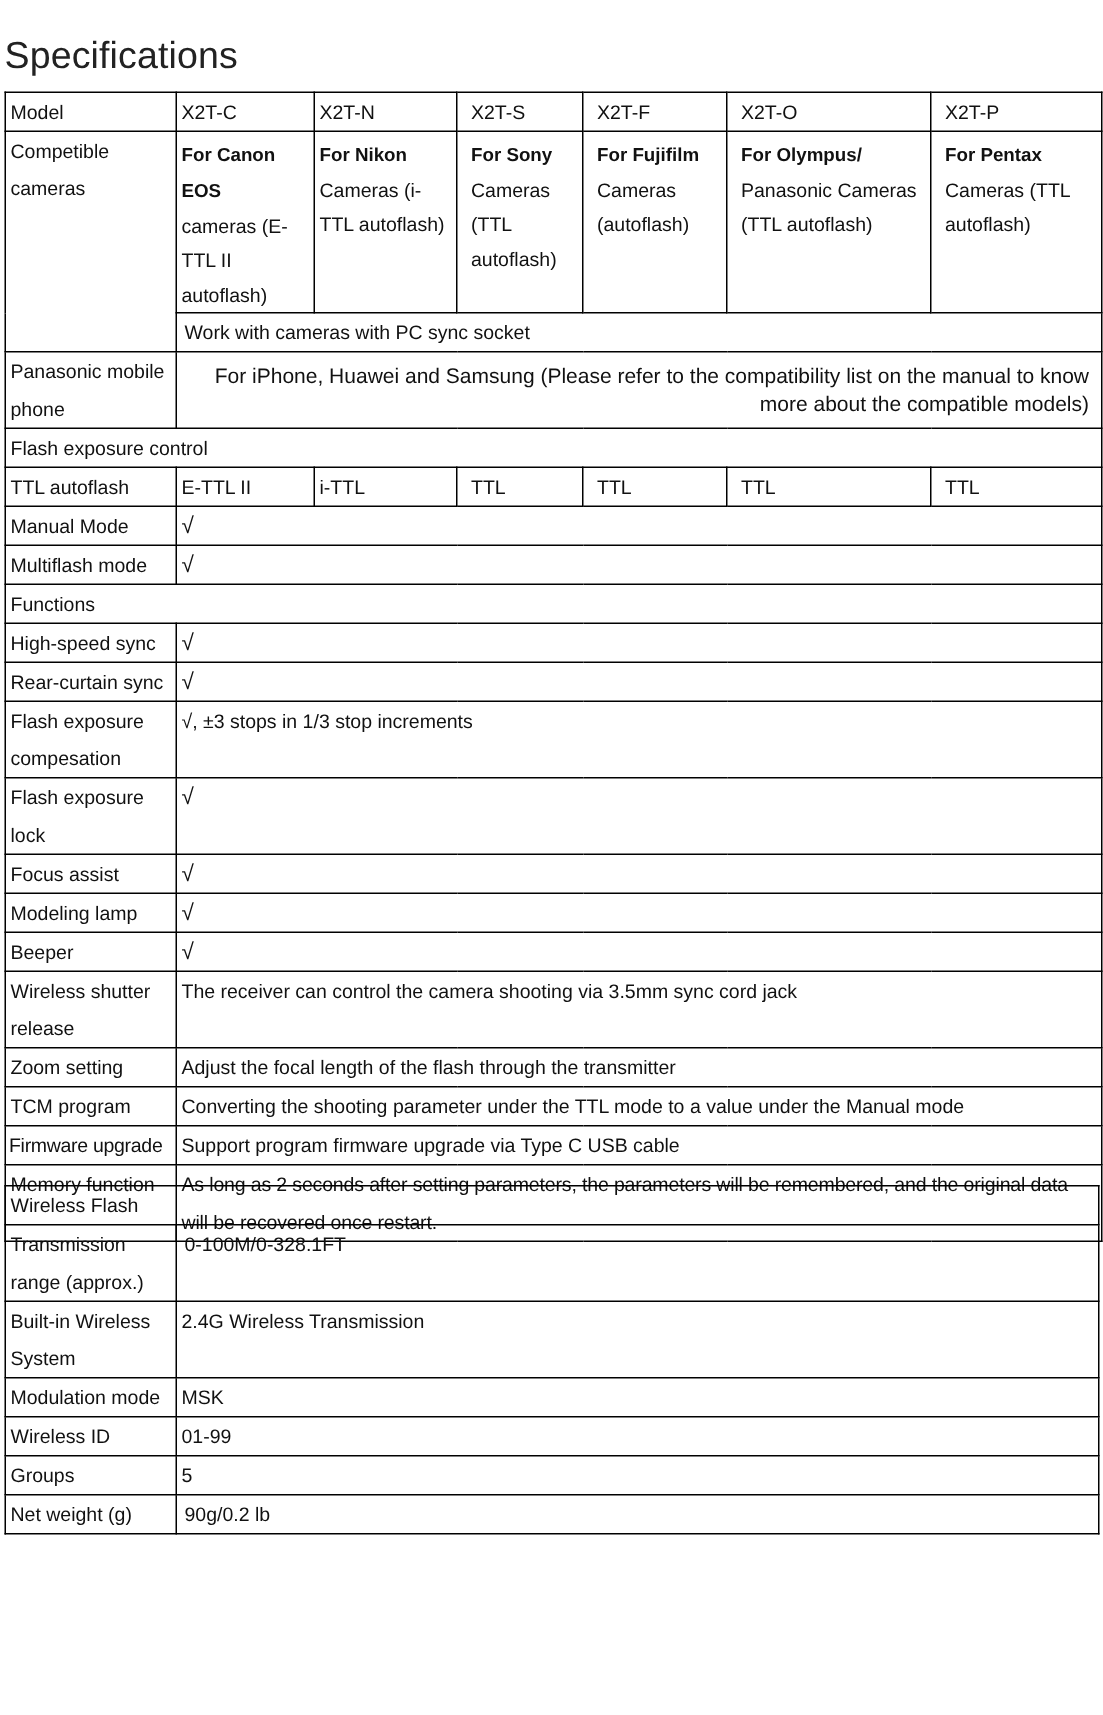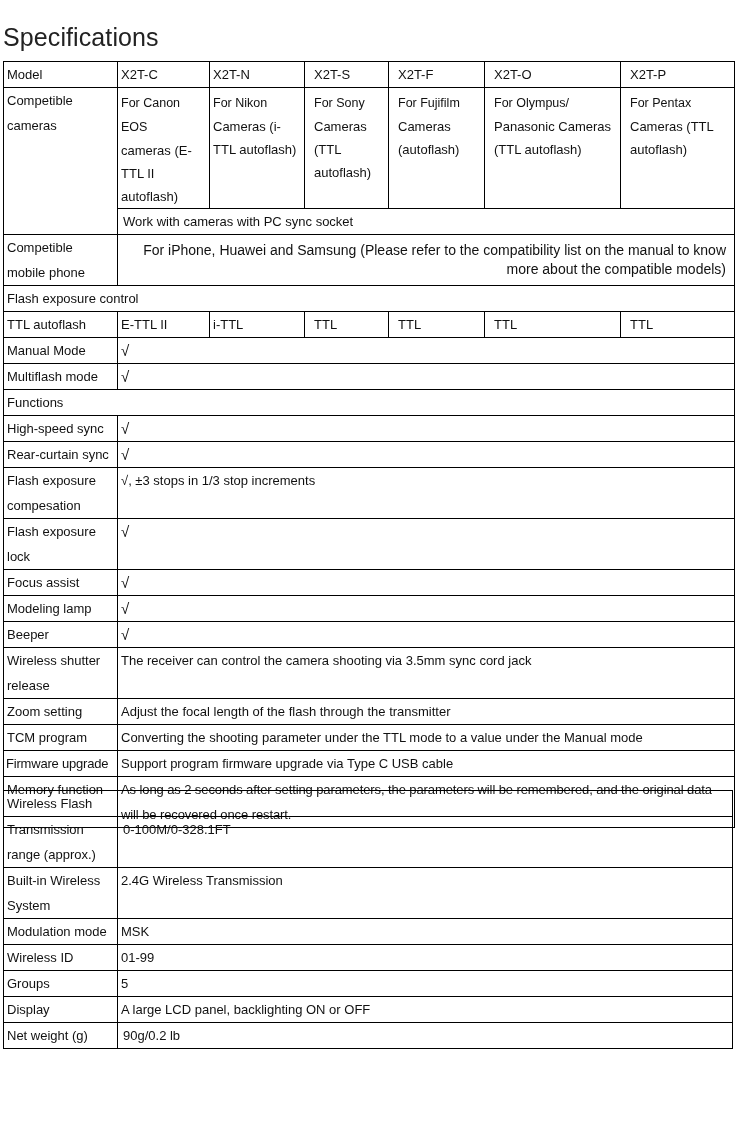--- a/index.html
+++ b/index.html
@@ -4,21 +4,21 @@
 <style>
   html, body { margin: 0; padding: 0; background: #ffffff; }
   body { width: 735px; height: 1143px; position: relative; overflow: hidden;
          font-family: "Liberation Sans", sans-serif; color: #111111; }
   .title { position: absolute; left: 3px; top: 6px; font-size: 25px; font-weight: normal; color: #222; letter-spacing: 0.1px; }
   table.spec { position: absolute; border-collapse: collapse; table-layout: fixed; font-size: 13px; line-height: 25px; }
   table.spec td { border: 1px solid #000; padding: 0 3px; vertical-align: top; overflow: hidden; white-space: normal; }
   #t1 { left: 3px; top: 61px; width: 731px; }
   #t2 { left: 3px; top: 790px; width: 729px; }
   .cam { font-size: 13px; line-height: 23px; padding-top: 3px !important; }
-  .cam .first { font-size: 12.5px; }
+  .cam .first { font-size: 12.5px; font-weight: bold; }
   .mobile { font-size: 14px; line-height: 19px; padding: 6px 8px 0 8px !important; text-align: right; }
   .chk { font-size: 15px; }
   .wide { padding-left: 5px !important; }
   .pad9 { padding-left: 9px !important; }
 </style>
 </head>
 <body>
 
 <h1 class="title">Specifications</h1>
 
@@ -48,21 +48,21 @@
     <td class="cam"><span class="first">For Nikon</span><br><span>Cameras (i-TTL autoflash)</span></td>
     <td class="cam pad9"><span class="first">For Sony</span><br><span>Cameras (TTL autoflash)</span></td>
     <td class="cam pad9"><span class="first">For Fujifilm</span><br><span>Cameras (autoflash)</span></td>
     <td class="cam pad9"><span class="first">For Olympus/</span><br><span>Panasonic Cameras (TTL autoflash)</span></td>
     <td class="cam pad9"><span class="first">For Pentax</span><br><span>Cameras (TTL autoflash)</span></td>
   </tr>
   <tr style="height:25px">
     <td colspan="6" class="wide">Work with cameras with PC sync socket</td>
   </tr>
   <tr style="height:51px">
-    <td>Competible mobile phone</td>
+    <td>Panasonic mobile phone</td>
     <td colspan="6" class="mobile">For iPhone, Huawei and Samsung (Please refer to the compatibility list on the manual to know more about the compatible models)</td>
   </tr>
   <tr style="height:24px">
     <td colspan="7">Flash exposure control</td>
   </tr>
   <tr style="height:25px">
     <td>TTL autoflash</td>
     <td>E-TTL II</td>
     <td>i-TTL</td>
     <td class="pad9">TTL</td>
@@ -155,21 +155,17 @@
   </tr>
   <tr style="height:25px">
     <td>Wireless ID</td>
     <td>01-99</td>
   </tr>
   <tr style="height:25px">
     <td>Groups</td>
     <td>5</td>
   </tr>
   <tr style="height:25px">
-    <td>Display</td>
-    <td>A large LCD panel, backlighting ON or OFF</td>
-  </tr>
-  <tr style="height:25px">
     <td>Net weight (g)</td>
     <td class="wide">90g/0.2 lb</td>
   </tr>
 </tbody>
   </table>
 
 </body></html>

